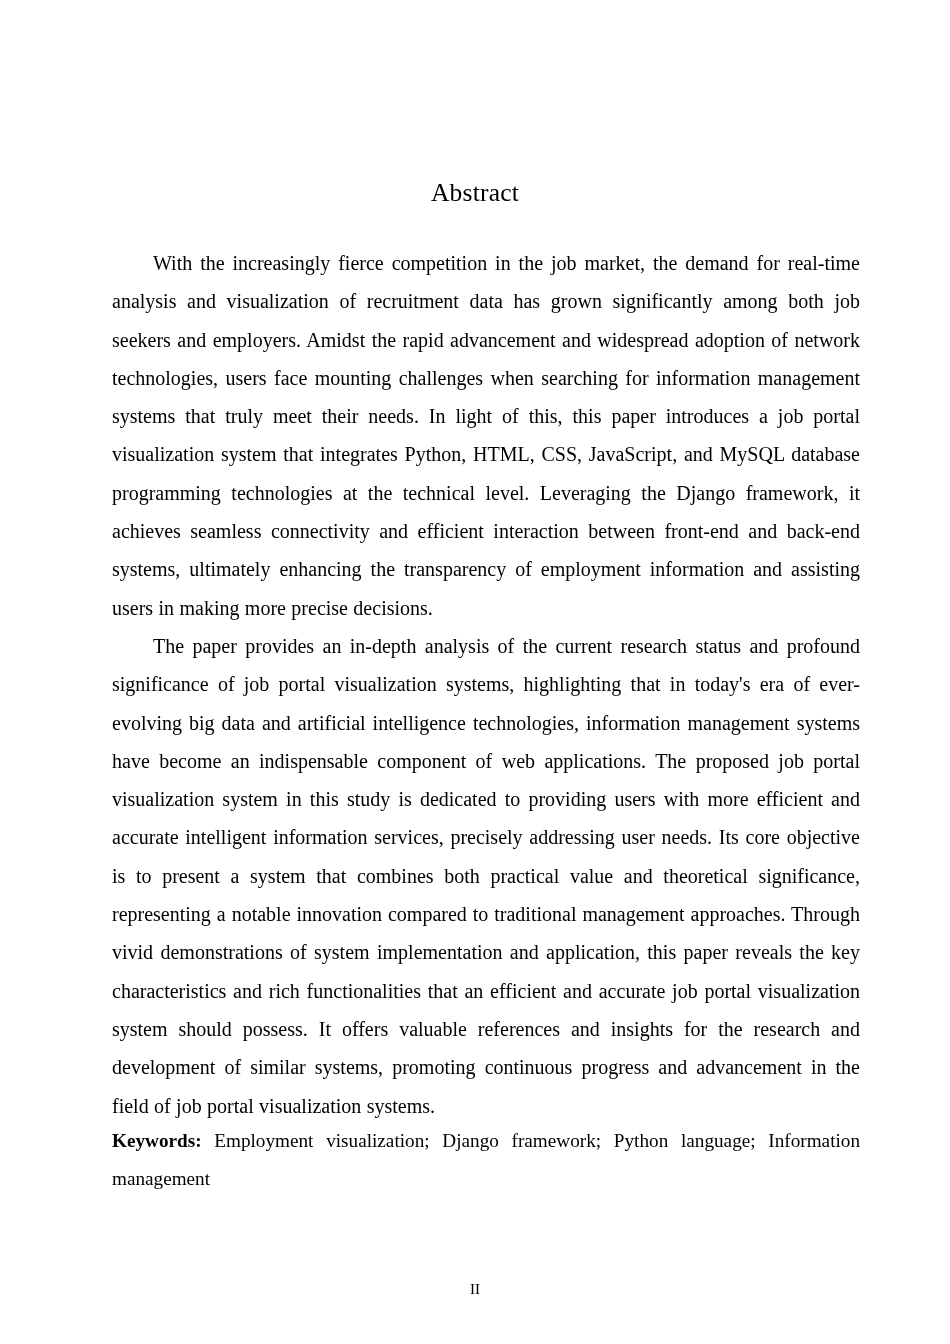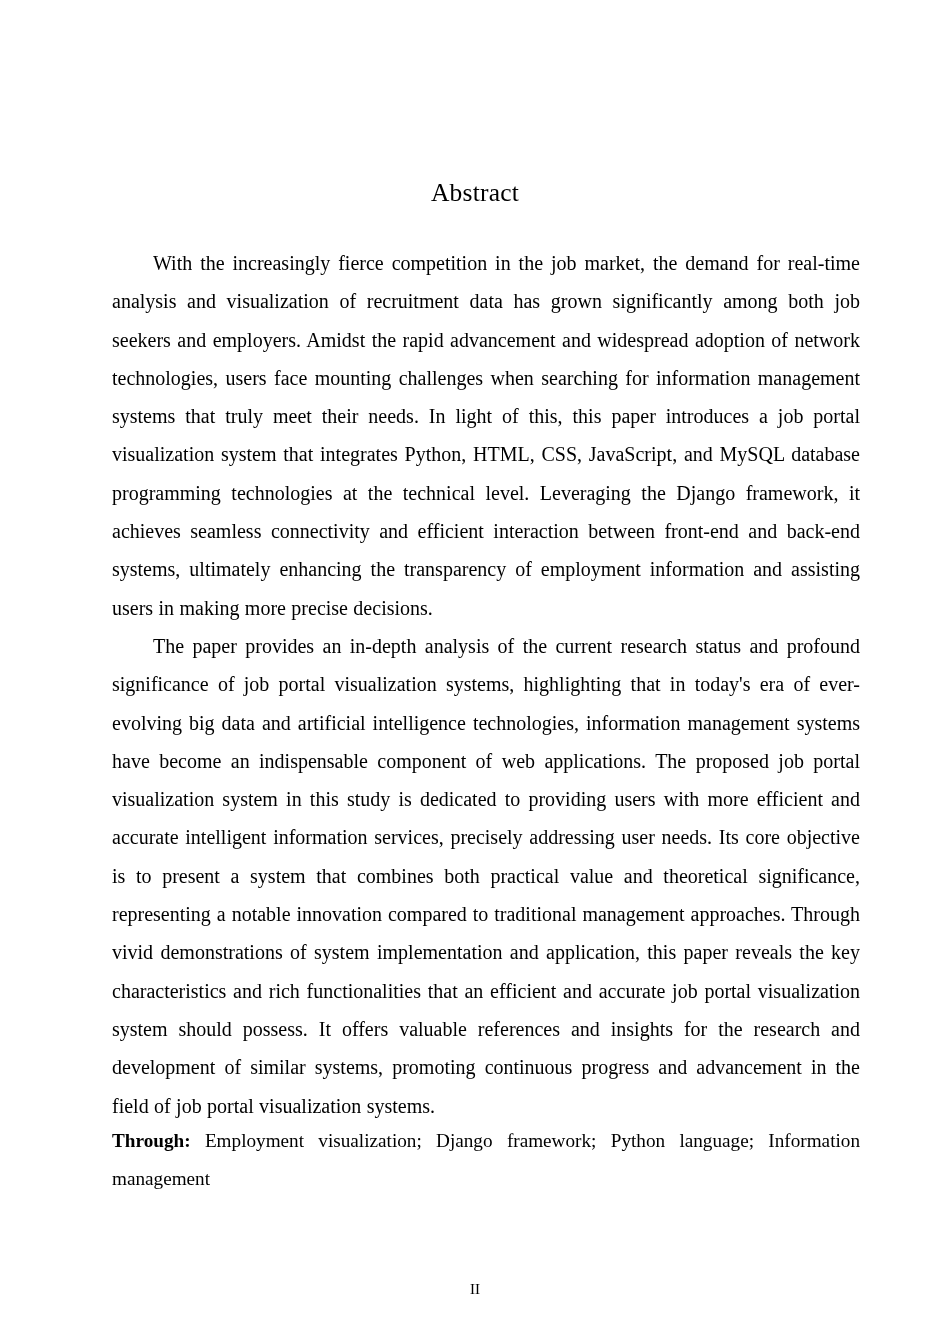--- a/index.html
+++ b/index.html
@@ -85,18 +85,18 @@
 <div class="page">
 
   <h1 class="page-title">Abstract</h1>
 
   <div class="body-block">
     <p class="para">With the increasingly fierce competition in the job market, the demand for real-time analysis and visualization of recruitment data has grown significantly among both job seekers and employers. Amidst the rapid advancement and widespread adoption of network technologies, users face mounting challenges when searching for information management systems that truly meet their needs. In light of this, this paper introduces a job portal visualization system that integrates Python, HTML, CSS, JavaScript, and MySQL database programming technologies at the technical level. Leveraging the Django framework, it achieves seamless connectivity and efficient interaction between front-end and back-end systems, ultimately enhancing the transparency of employment information and assisting users in making more precise decisions.</p>
     <p class="para">The paper provides an in-depth analysis of the current research status and profound significance of job portal visualization systems, highlighting that in today's era of ever-evolving big data and artificial intelligence technologies, information management systems have become an indispensable component of web applications. The proposed job portal visualization system in this study is dedicated to providing users with more efficient and accurate intelligent information services, precisely addressing user needs. Its core objective is to present a system that combines both practical value and theoretical significance, representing a notable innovation compared to traditional management approaches. Through vivid demonstrations of system implementation and application, this paper reveals the key characteristics and rich functionalities that an efficient and accurate job portal visualization system should possess. It offers valuable references and insights for the research and development of similar systems, promoting continuous progress and advancement in the field of job portal visualization systems.</p>
   </div>
 
   <div class="keywords-block">
-    <p class="keywords"><span class="keywords-label">Through:</span><span class="keywords-value"> Employment visualization; Django framework; Python language; Information management</span></p>
+    <p class="keywords"><span class="keywords-label">Keywords:</span><span class="keywords-value"> Employment visualization; Django framework; Python language; Information management</span></p>
   </div>
 
   <div class="footer">II</div>
 
 </div>
 
 </body></html>

